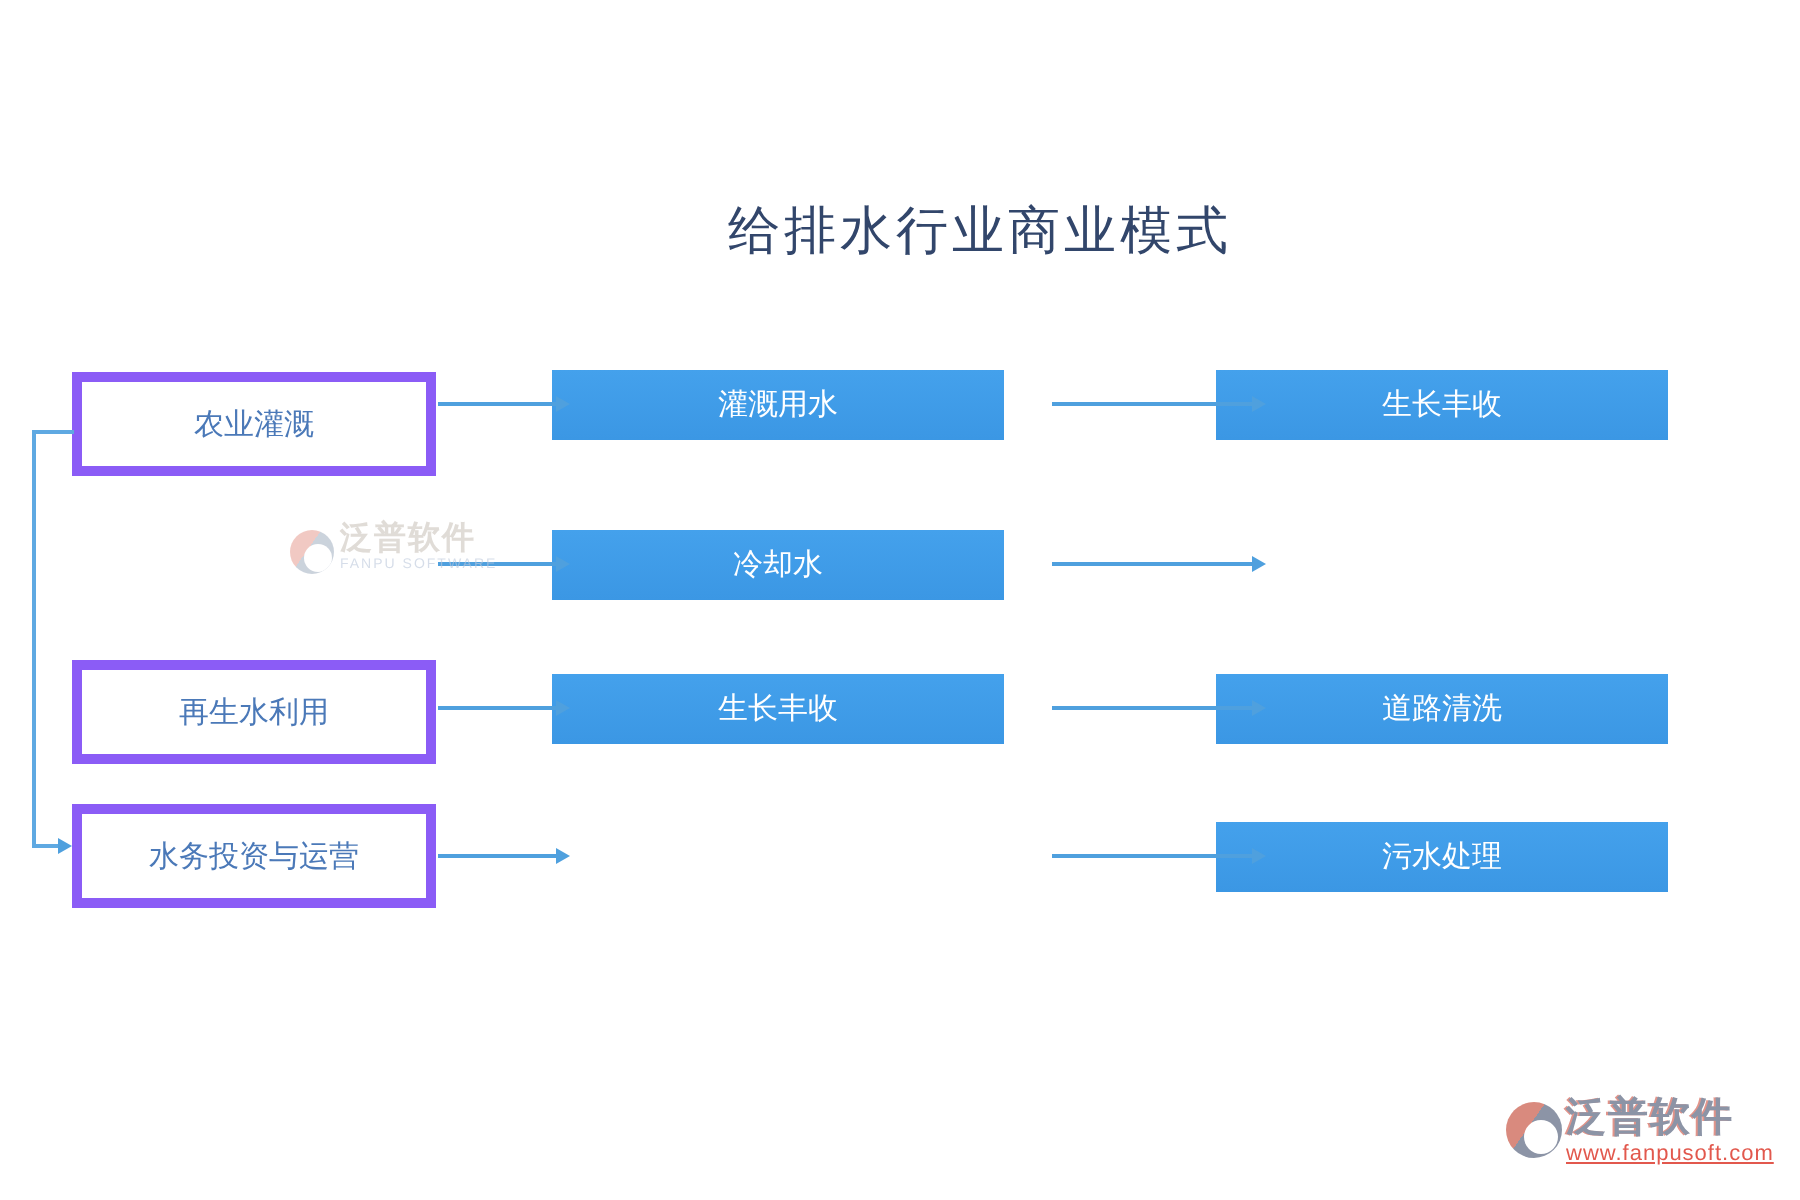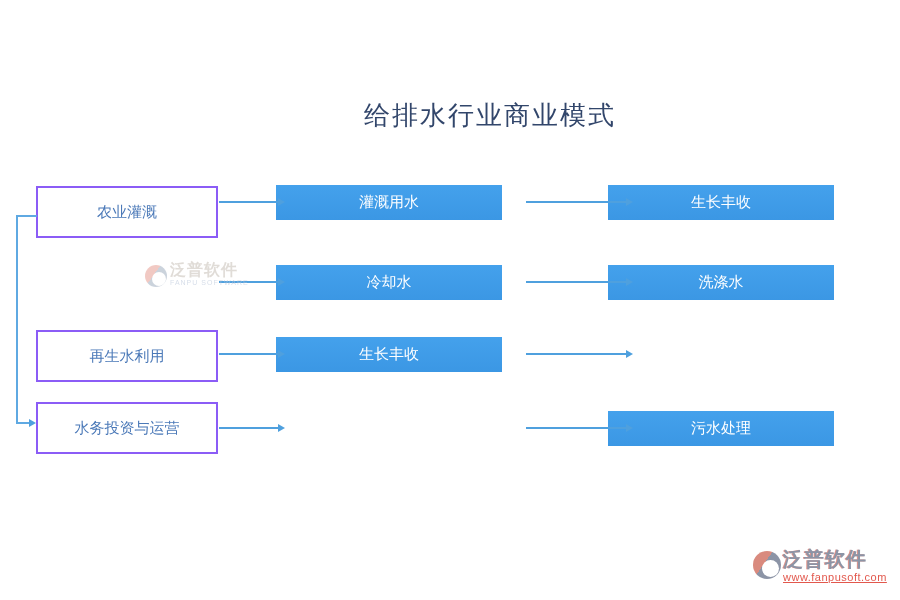--- a/index.html
+++ b/index.html
@@ -11,21 +11,21 @@
     position:absolute;left:0;top:98px;width:900px;text-align:center;
     font-family:"Liberation Serif","DejaVu Serif",serif;
     font-size:26px;font-weight:400;color:#32466B;letter-spacing:2px;padding-left:40px;
   }
   .node{
     position:absolute;display:flex;align-items:center;justify-content:center;
     box-sizing:border-box;font-size:15px;
   }
   .node.source{
     left:36px;width:182px;height:52px;background:#ffffff;
-    border:2px solid #8b5cf6;color:#4B79B8;
+    border:5px solid #8b5cf6;color:#4B79B8;
   }
   .node.filled{
     width:226px;height:35px;color:#ffffff;
     background:linear-gradient(#44A1EC,#3B97E4);
   }
   .node.mid{left:276px;}
   .node.result{left:608px;}
   .arrow{
     position:absolute;height:2px;background:#4FA0DE;
   }
@@ -78,21 +78,21 @@
 
   <div class="node source" style="top:186px">农业灌溉</div>
   <div class="node source" style="top:402px">水务投资与运营</div>
   <div class="node source" style="top:330px">再生水利用</div>
 
   <div class="node filled mid" style="top:185px">灌溉用水</div>
   <div class="node filled mid" style="top:265px">冷却水</div>
   <div class="node filled mid" style="top:337px">生长丰收</div>
 
   <div class="node filled result" style="top:185px">生长丰收</div>
-  <div class="node filled result" style="top:265px">洗涤水</div>
+  <div class="node filled result" style="top:337px">道路清洗</div>
   <div class="node filled result" style="top:411px">污水处理</div>
 
   <div class="arrow" style="left:219px;top:201px;width:59px"></div>
   <div class="arrow" style="left:219px;top:281px;width:59px"></div>
   <div class="arrow" style="left:219px;top:353px;width:59px"></div>
   <div class="arrow" style="left:219px;top:427px;width:59px"></div>
 
   <div class="arrow" style="left:526px;top:201px;width:100px"></div>
   <div class="arrow" style="left:526px;top:281px;width:100px"></div>
   <div class="arrow" style="left:526px;top:353px;width:100px"></div>

